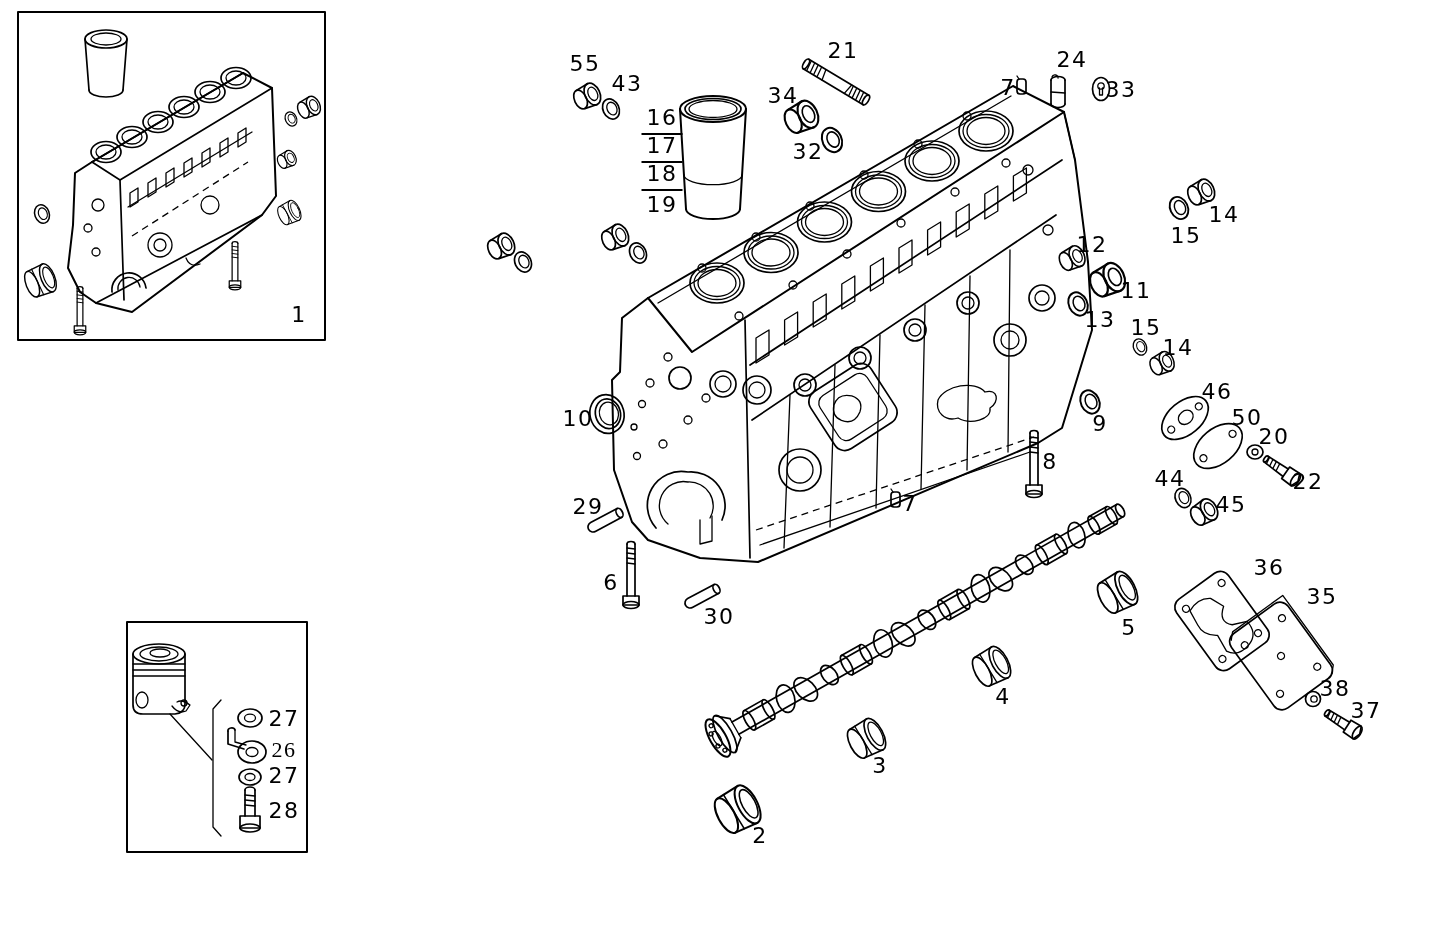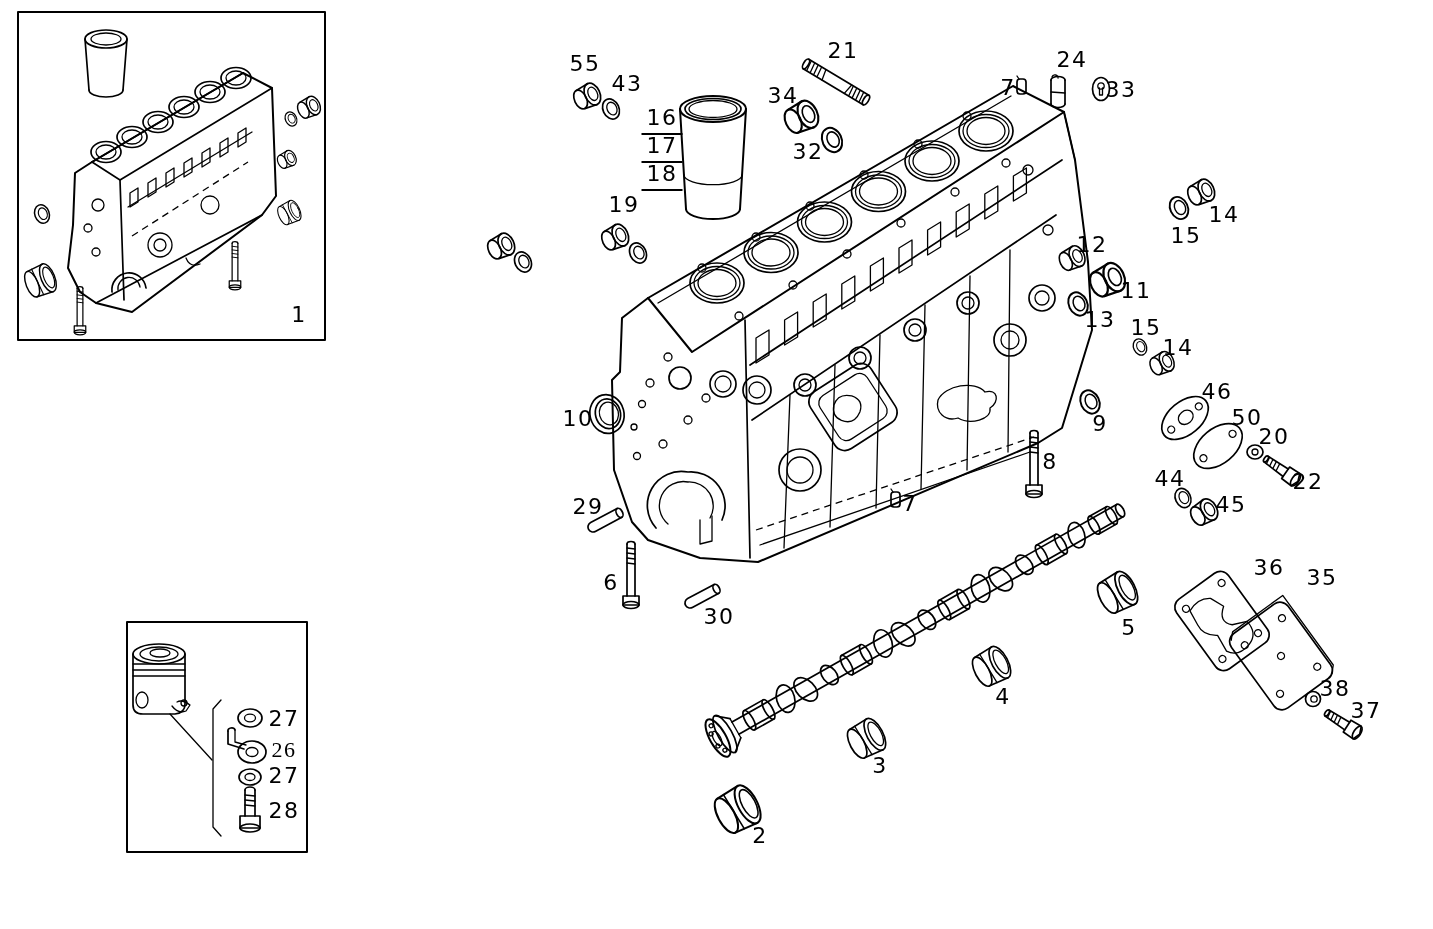--- a/index.html
+++ b/index.html
@@ -461,21 +461,21 @@
   </g>
 </svg>
 
 <div>
       <span class="callout" style="left: 299px; top: 315px;">1</span>
       <span class="callout" style="left: 585px; top: 64px;">55</span>
       <span class="callout" style="left: 627px; top: 84px;">43</span>
       <span class="callout u" style="left: 662px; top: 121px;">16</span>
       <span class="callout u" style="left: 662px; top: 149px;">17</span>
       <span class="callout u" style="left: 662px; top: 177px;">18</span>
-      <span class="callout" style="left: 624px; top: 205px;">19</span>
+      <span class="callout" style="left: 662px; top: 205px;">19</span>
       <span class="callout" style="left: 783px; top: 96px;">34</span>
       <span class="callout" style="left: 808px; top: 152px;">32</span>
       <span class="callout" style="left: 843px; top: 51px;">21</span>
       <span class="callout" style="left: 1008px; top: 88px;">7</span>
       <span class="callout" style="left: 1072px; top: 60px;">24</span>
       <span class="callout" style="left: 1121px; top: 90px;">33</span>
       <span class="callout" style="left: 1186px; top: 236px;">15</span>
       <span class="callout" style="left: 1224px; top: 215px;">14</span>
       <span class="callout" style="left: 1092px; top: 245px;">12</span>
       <span class="callout" style="left: 1136px; top: 291px;">11</span>
@@ -493,21 +493,21 @@
       <span class="callout" style="left: 1050px; top: 462px;">8</span>
       <span class="callout" style="left: 588px; top: 507px;">29</span>
       <span class="callout" style="left: 611px; top: 583px;">6</span>
       <span class="callout" style="left: 719px; top: 617px;">30</span>
       <span class="callout" style="left: 910px; top: 504px;">7</span>
       <span class="callout" style="left: 1129px; top: 628px;">5</span>
       <span class="callout" style="left: 1003px; top: 697px;">4</span>
       <span class="callout" style="left: 880px; top: 766px;">3</span>
       <span class="callout" style="left: 760px; top: 836px;">2</span>
       <span class="callout" style="left: 1269px; top: 568px;">36</span>
-      <span class="callout" style="left: 1322px; top: 578px; text-align: right;">35</span>
+      <span class="callout" style="left: 1322px; top: 597px; text-align: right;">35</span>
       <span class="callout" style="left: 1335px; top: 689px;">38</span>
       <span class="callout" style="left: 1366px; top: 711px;">37</span>
       <span class="callout" style="left: 284px; top: 719px;">27</span>
       <span class="callout" style="left: 284px; top: 750px; font-family: Liberation Serif, serif;">26</span>
       <span class="callout" style="left: 284px; top: 776px;">27</span>
       <span class="callout" style="left: 284px; top: 811px;">28</span>
     </div>
 
 </div>
 

